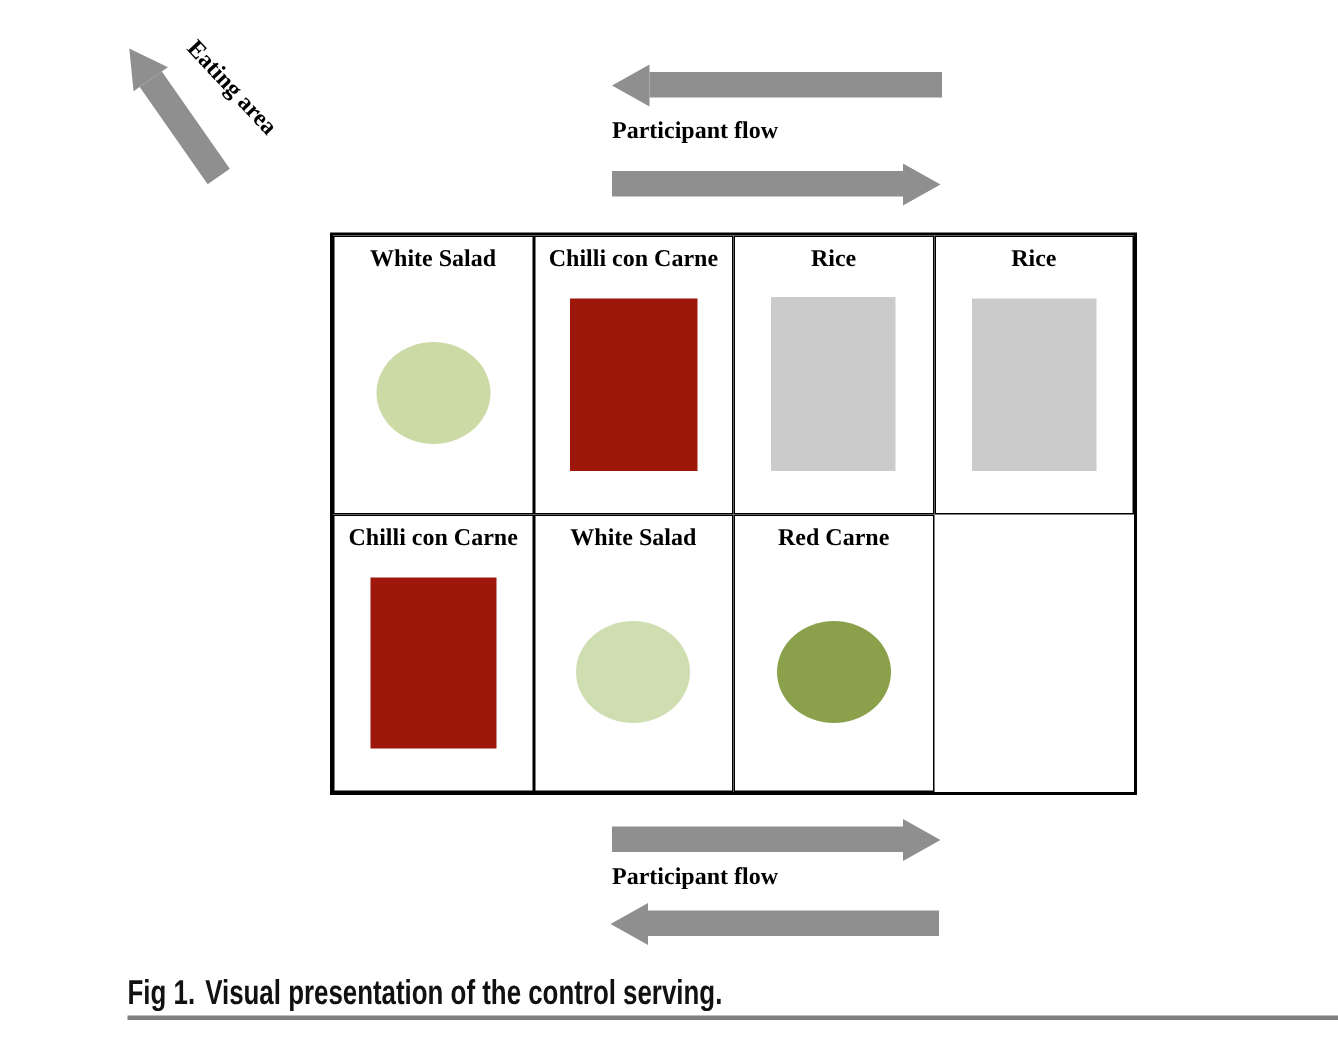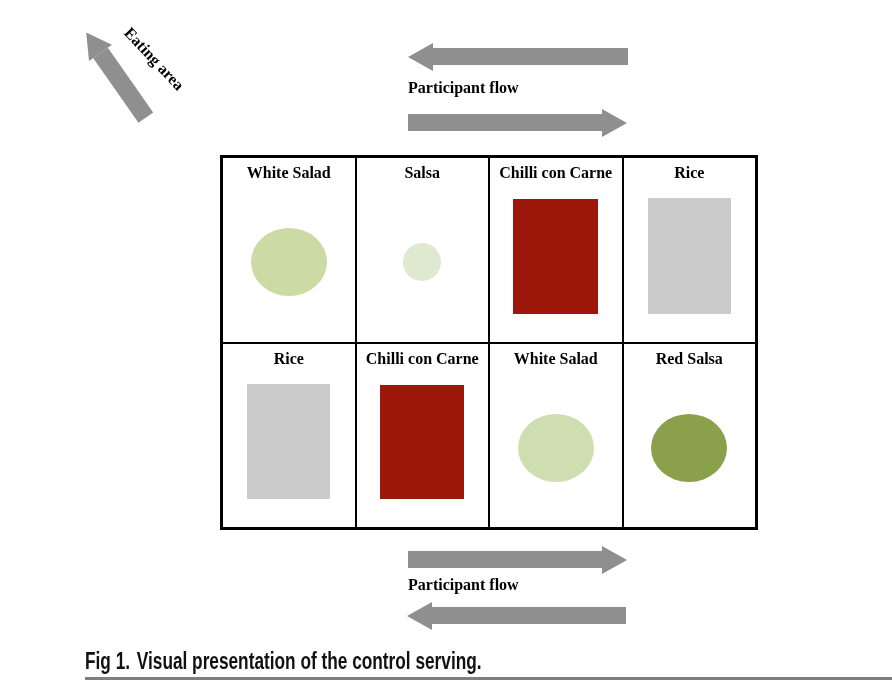--- a/index.html
+++ b/index.html
@@ -170,26 +170,20 @@
 
   <div class="buffet">
 
     <div class="cell">
       <div class="cell-label">White Salad</div>
       <div class="shape-wrap">
         <div class="shape ellipse" style="width: 76px; height: 68px; background: rgb(204, 218, 166); border-radius: 50%;"></div>
       </div>
     </div>
 
-    <div class="cell">
-      <div class="cell-label">Salsa</div>
-      <div class="shape-wrap">
-        <div class="shape ellipse" style="width: 38px; height: 38px; background: rgb(223, 233, 207); border-radius: 50%;"></div>
-      </div>
-    </div>
 
     <div class="cell">
       <div class="cell-label">Chilli con Carne</div>
       <div class="shape-wrap">
         <div class="shape rect" style="width: 85px; height: 115px; background: rgb(157, 23, 10);"></div>
       </div>
     </div>
 
     <div class="cell">
       <div class="cell-label">Rice</div>
@@ -213,21 +207,21 @@
     </div>
 
     <div class="cell">
       <div class="cell-label">White Salad</div>
       <div class="shape-wrap">
         <div class="shape ellipse" style="width: 76px; height: 68px; background: rgb(207, 222, 176); border-radius: 50%;"></div>
       </div>
     </div>
 
     <div class="cell">
-      <div class="cell-label">Red Salsa</div>
+      <div class="cell-label">Red Carne</div>
       <div class="shape-wrap">
         <div class="shape ellipse" style="width: 76px; height: 68px; background: rgb(138, 160, 75); border-radius: 50%;"></div>
       </div>
     </div>
 
   </div>
 
   <div class="h-arrow" style="left:408px; top:545px; width:219px;">
     <span class="shaft"></span>
     <span class="head-right"></span>

